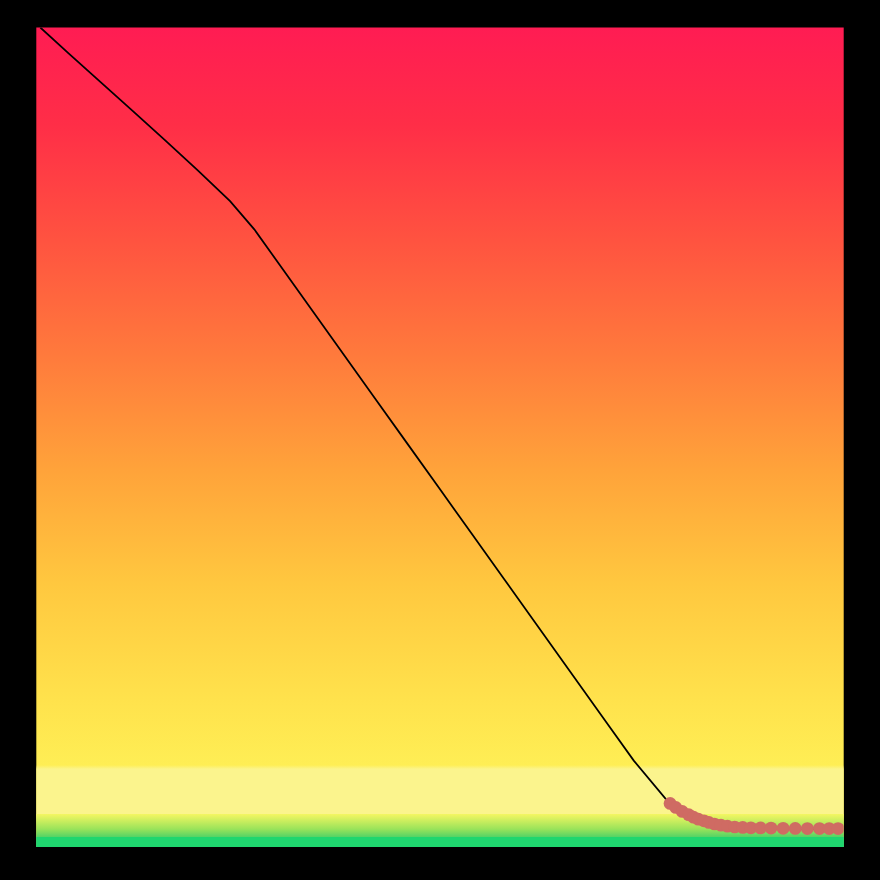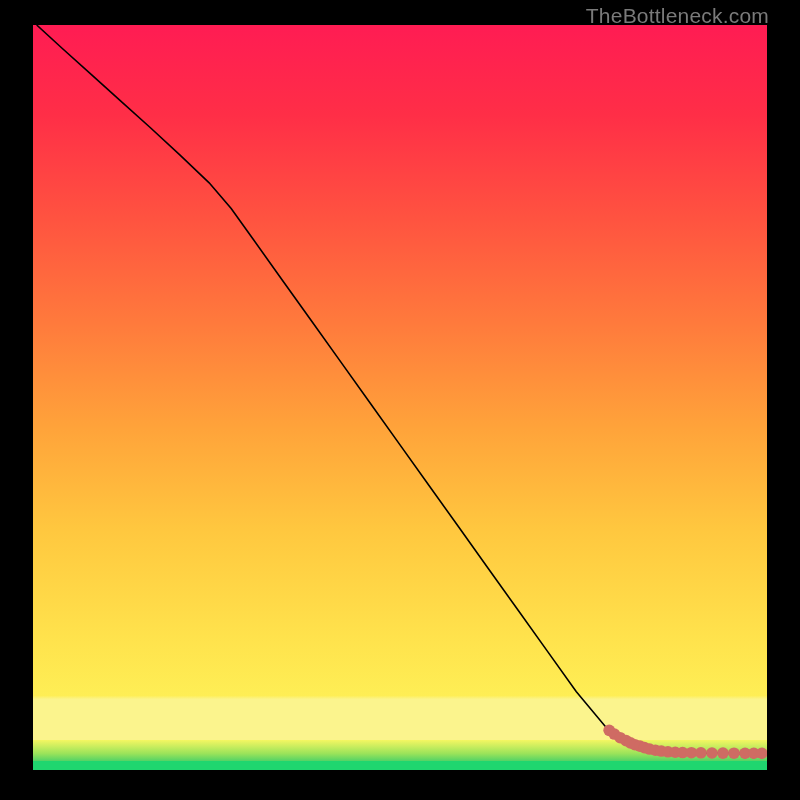--- a/index.html
+++ b/index.html
@@ -82,21 +82,20 @@
     font-weight: 500;
     letter-spacing: 0.2px;
     user-select: none;
   }
 </style>
 </head>
 <body>
 
 <div class="stage">
 
-  <div class="watermark">TheBottleneck.com</div>
 
   <div class="plot">
     <div class="gradient-bg"></div>
 
     <svg class="line-layer" viewBox="0 0 100 100" preserveAspectRatio="none">
       <path id="curve-path" fill="none" stroke="#000000" stroke-width="1.6" vector-effect="non-scaling-stroke" d="M0.500 0.000 L4.000 3.200 L8.000 6.800 L12.000 10.400 L16.000 14.000 L20.000 17.700 L24.000 21.500 L27.000 25.000 L30.000 29.200 L34.000 34.800 L38.000 40.400 L42.000 46.000 L46.000 51.600 L50.000 57.200 L54.000 62.800 L58.000 68.400 L62.000 74.000 L66.000 79.600 L70.000 85.200 L74.000 90.800 L78.000 95.600 L81.000 98.000 L84.000 98.900 L86.500 99.100 L88.500 99.150 L90.500 99.180 L92.000 99.200 L94.000 99.220 L96.000 99.230 L98.000 99.230 L99.500 99.230"></path>
     </svg>
 
     <svg class="points-layer" viewBox="0 0 100 100" preserveAspectRatio="none" id="points-svg">
     <ellipse cx="78.500" cy="96.100" rx="0.800" ry="0.788" fill="#cf6b63"></ellipse>

